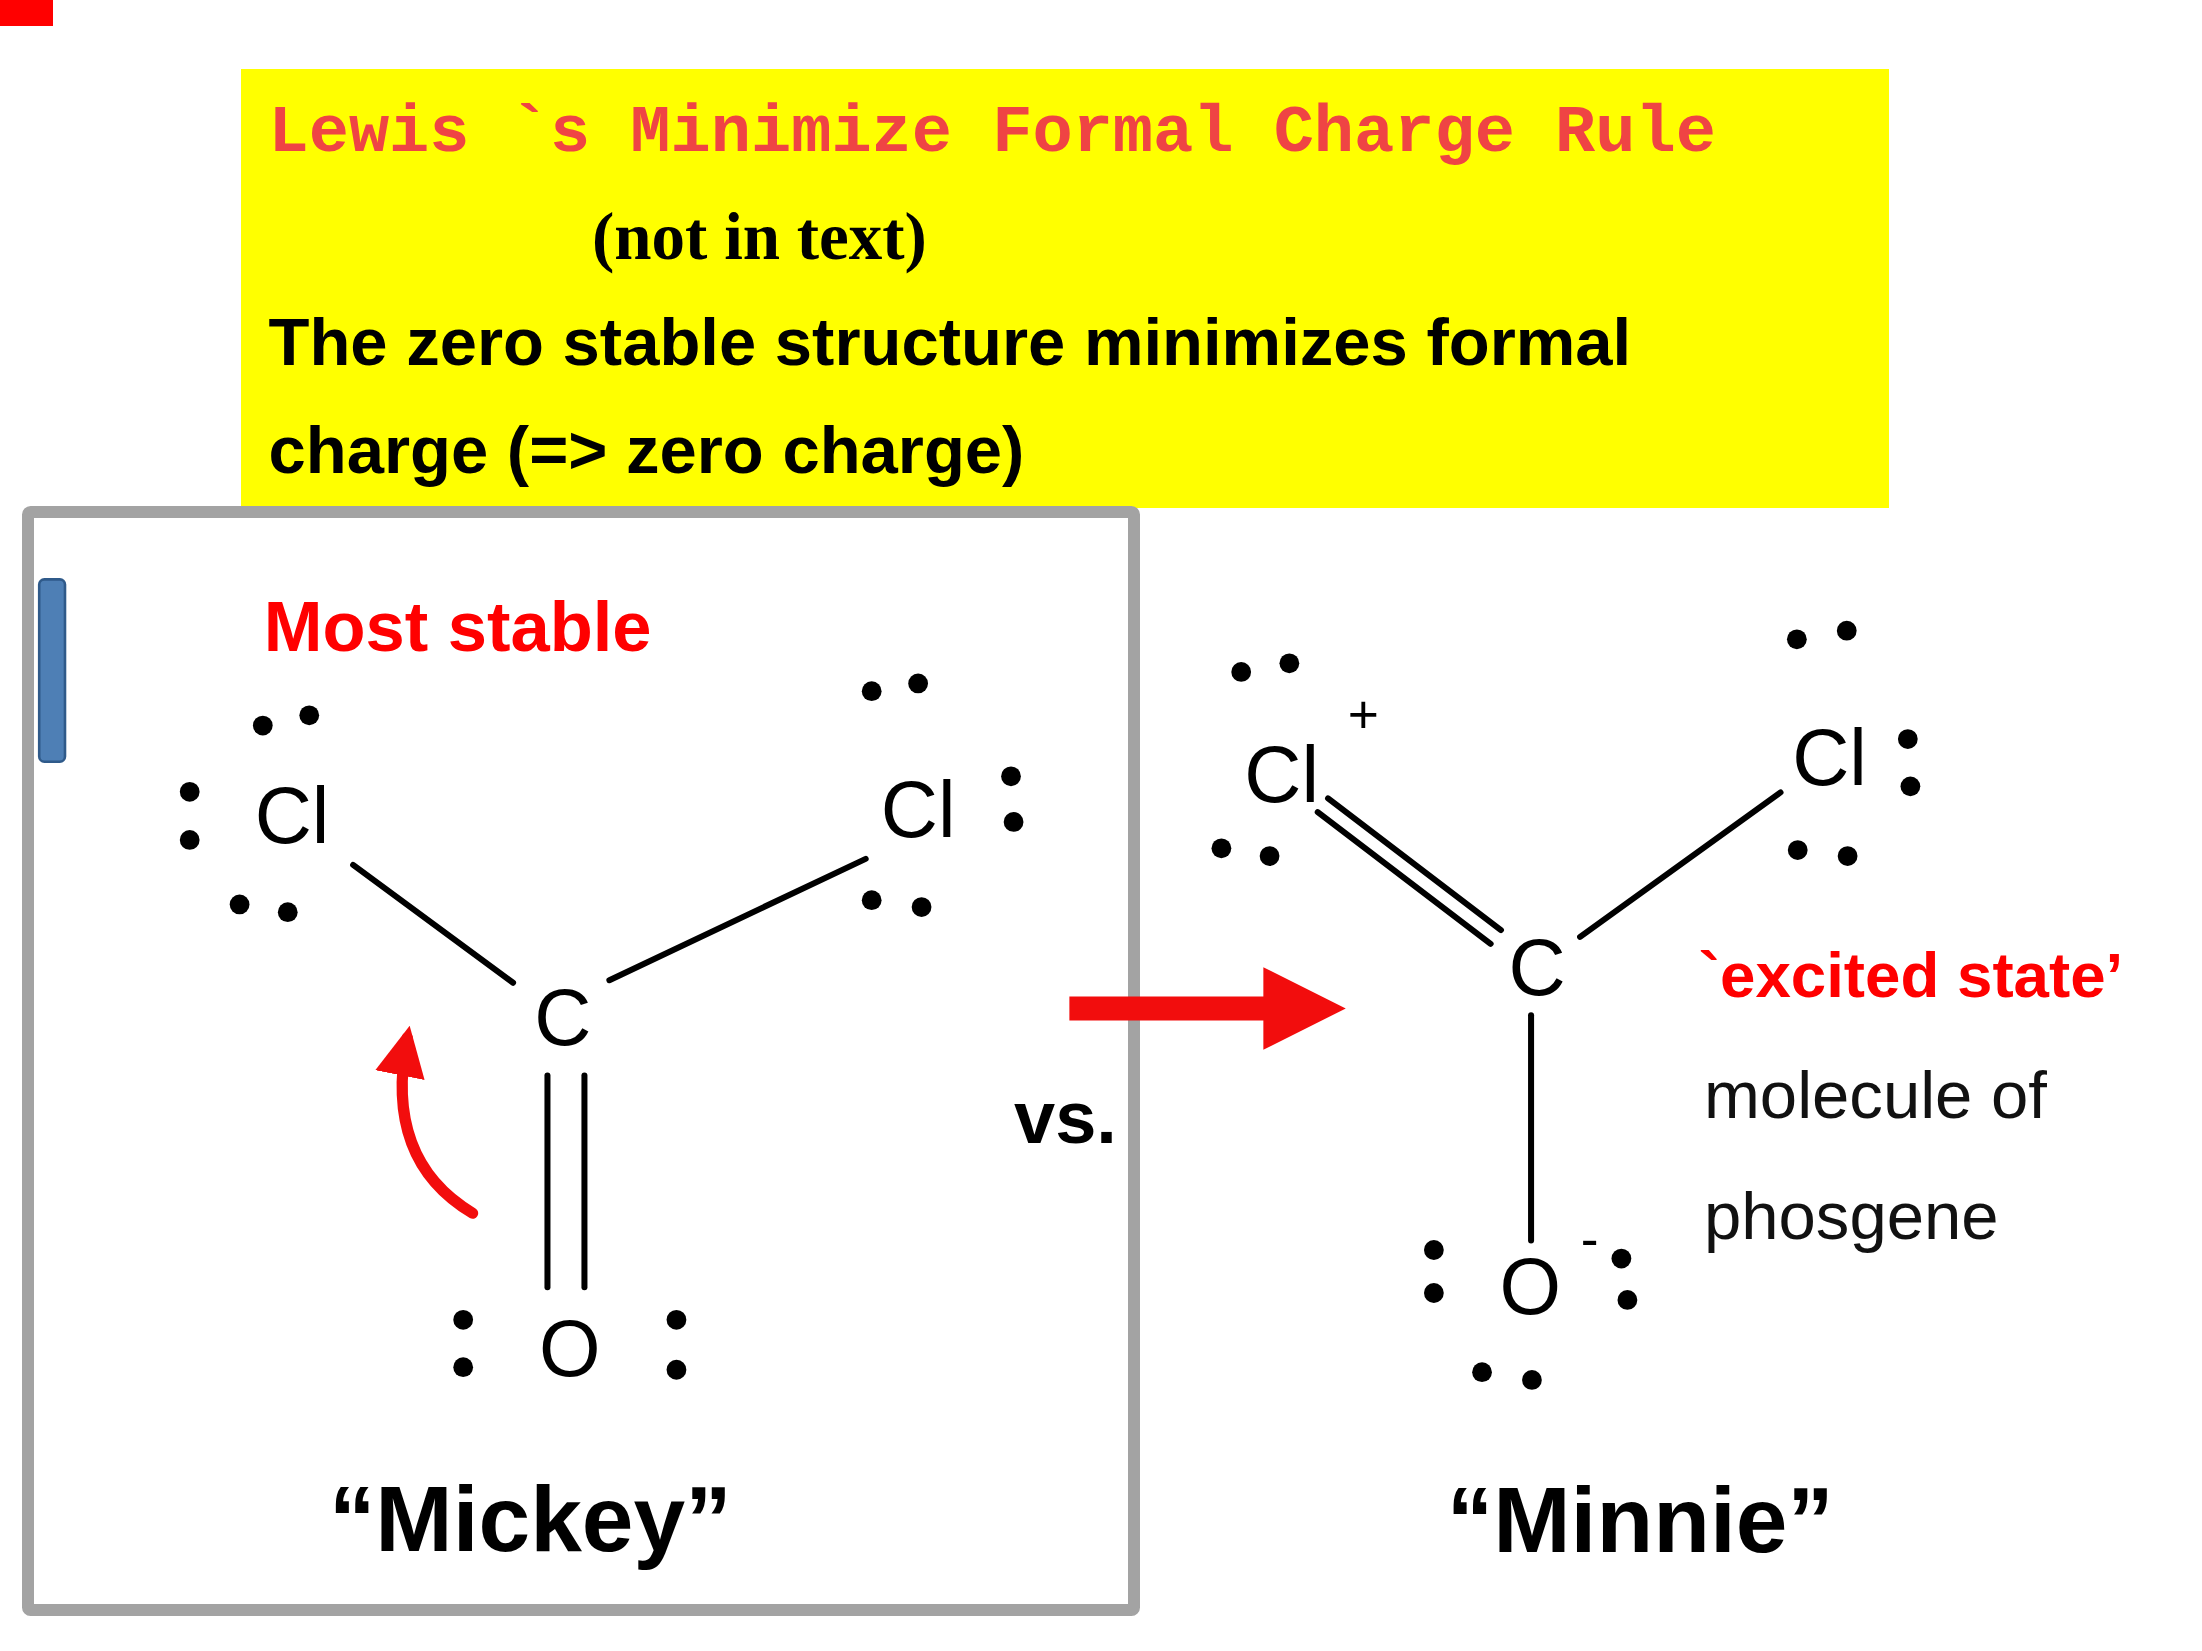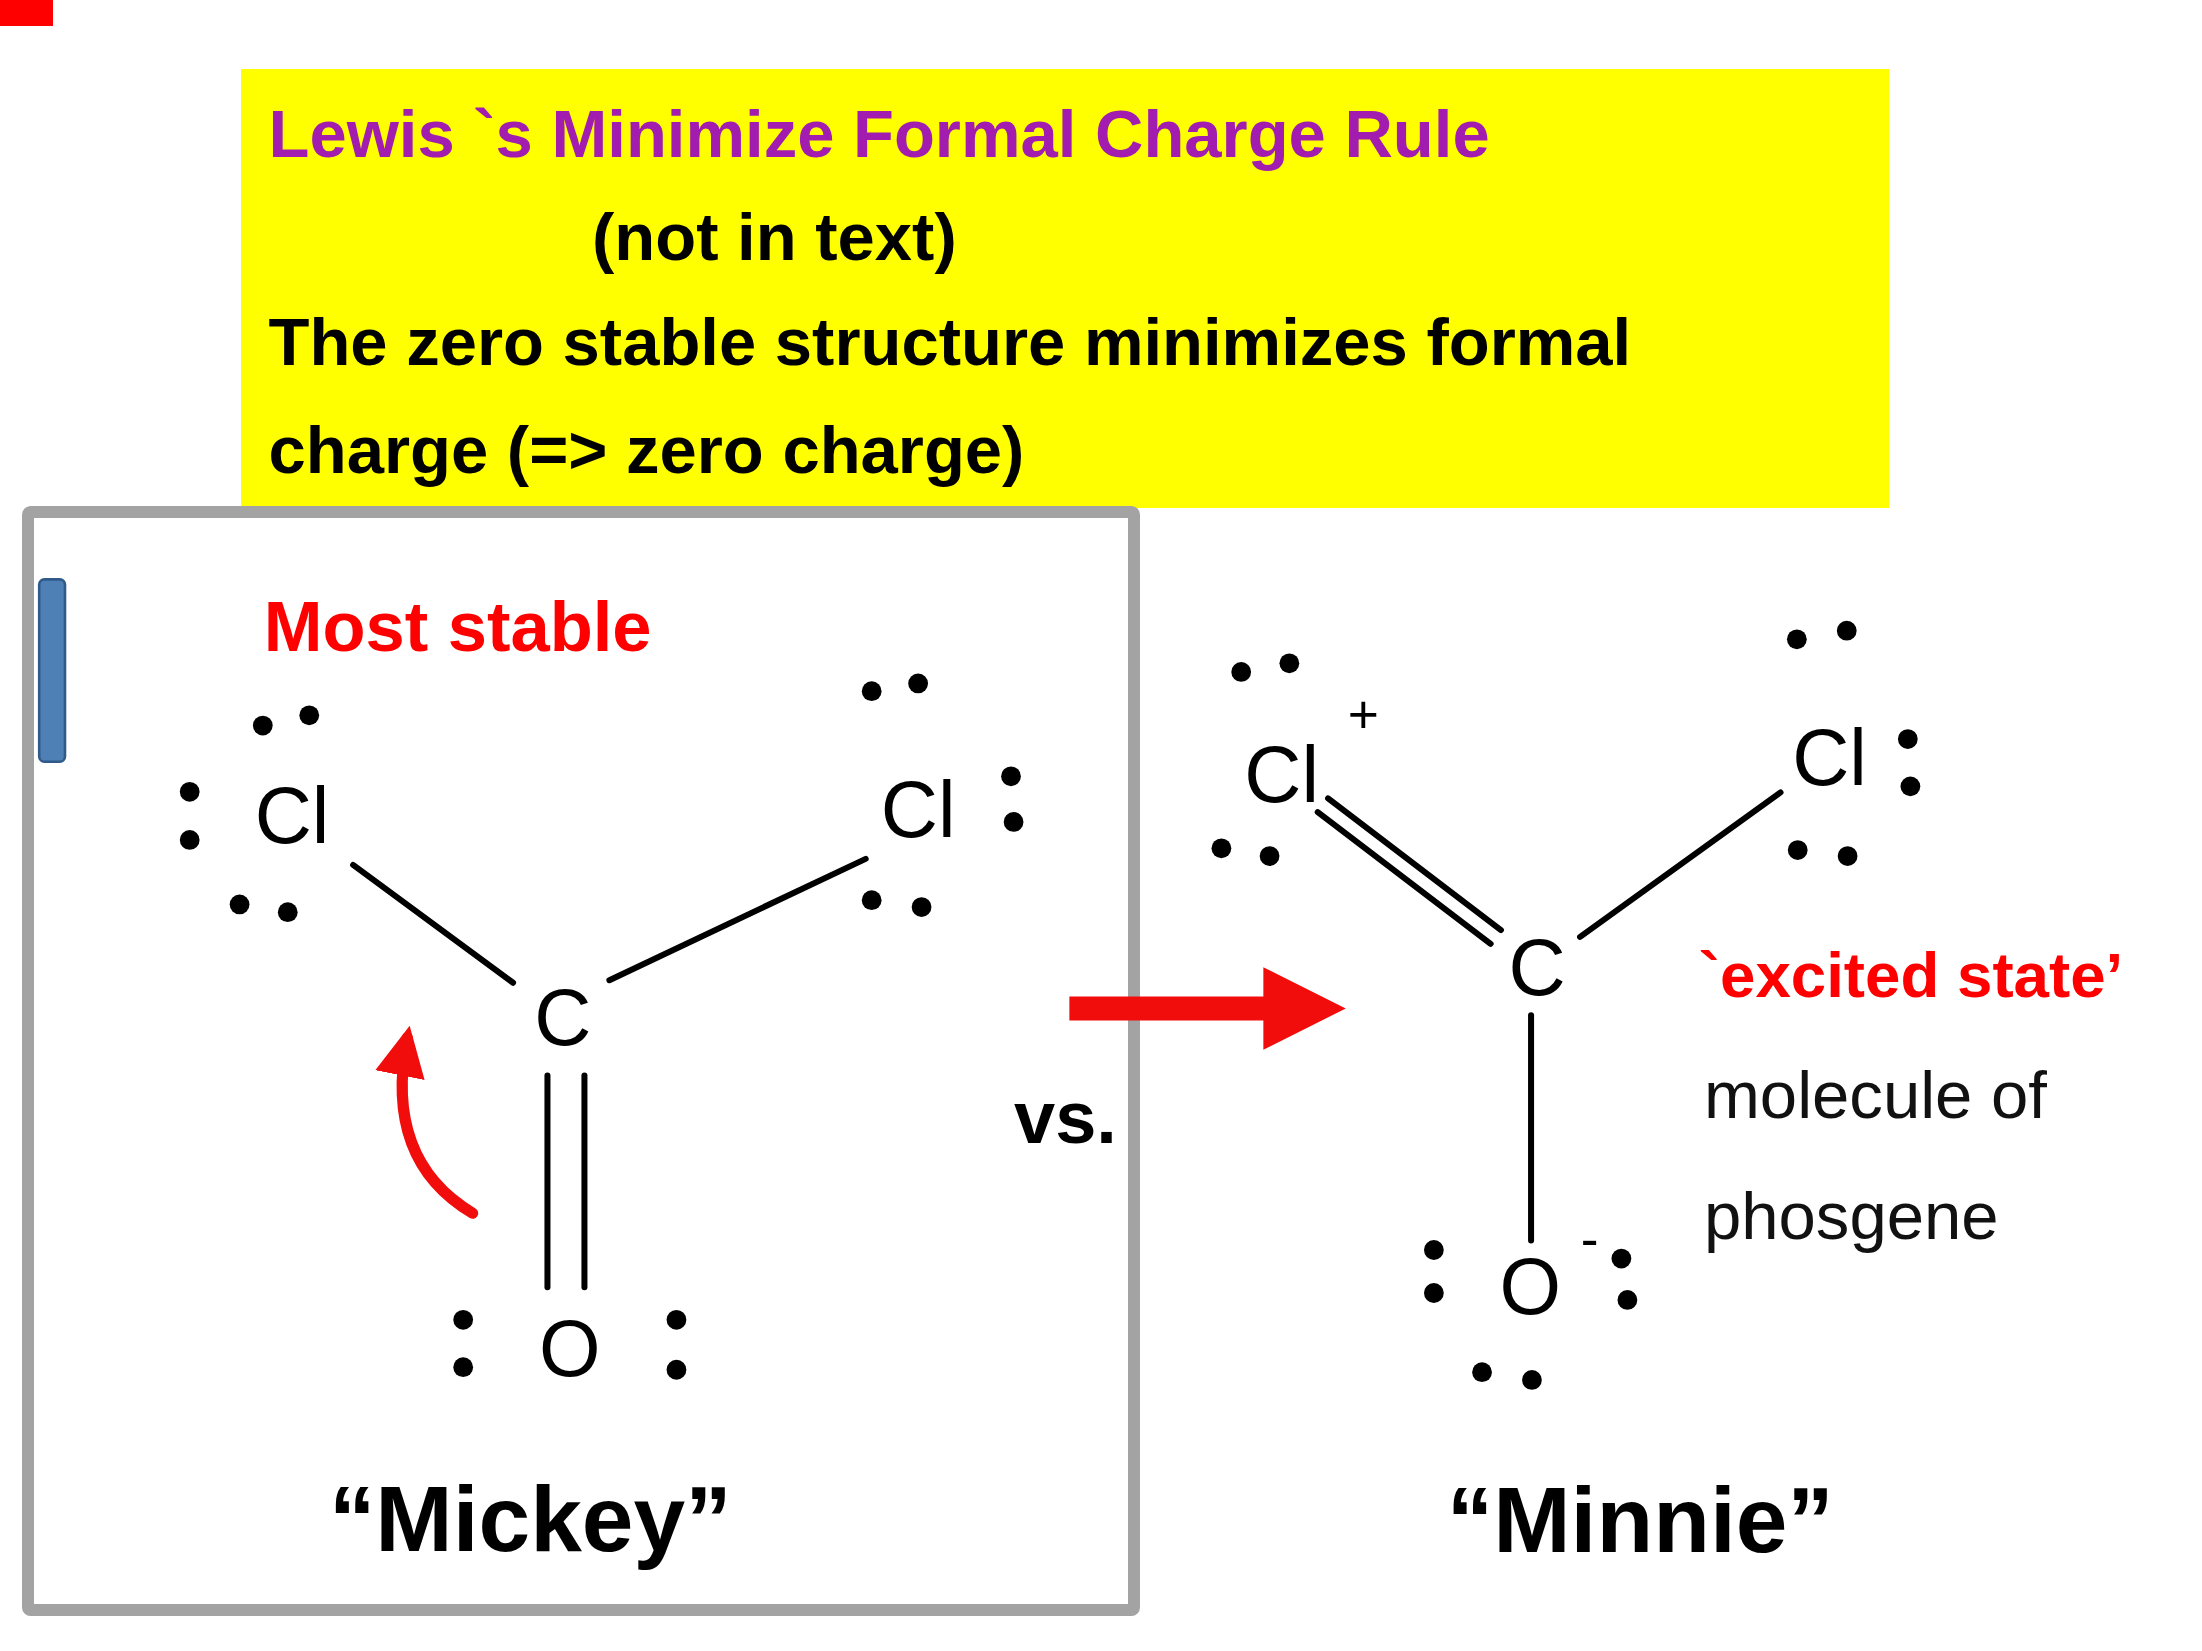--- a/index.html
+++ b/index.html
@@ -6,22 +6,22 @@
   html,body { background:#ffffff; }
   .scene {
     position:relative; width:2203px; height:1652px; background:#ffffff;
     overflow:hidden; font-family:"Liberation Sans", sans-serif; color:#000;
   }
   .corner-mark { position:absolute; left:0; top:0; width:53px; height:26px; background:#ff0000; }
 
   
   .banner { position:absolute; left:241px; top:69px; width:1648px; height:439px; background:#ffff00; }
   .banner div { position:absolute; white-space:nowrap; font-weight:bold; font-size:67px; color:#000; }
-  .banner .banner-title { left:27.5px; top:26px; color:#a21caf; }
-  .banner .banner-line2 { left:351px; top:129px; }
+  .banner .banner-title { left:27.5px; top:26px; color:#ef4444;font-family:Liberation Mono, monospace; }
+  .banner .banner-line2 { left:351px; top:129px;font-family:Liberation Serif, serif; }
   .banner .banner-line3 { left:27.5px; top:234px; }
   .banner .banner-line4 { left:27.5px; top:342px; }
 
   
   .stable-box {
     position:absolute; left:21.5px; top:506px; width:1118px; height:1110px;
     border:12px solid #a3a3a3; border-radius:8.6px; background:#ffffff;
   }
   .box-svg { position:absolute; left:-12px; top:-12px; }
 

